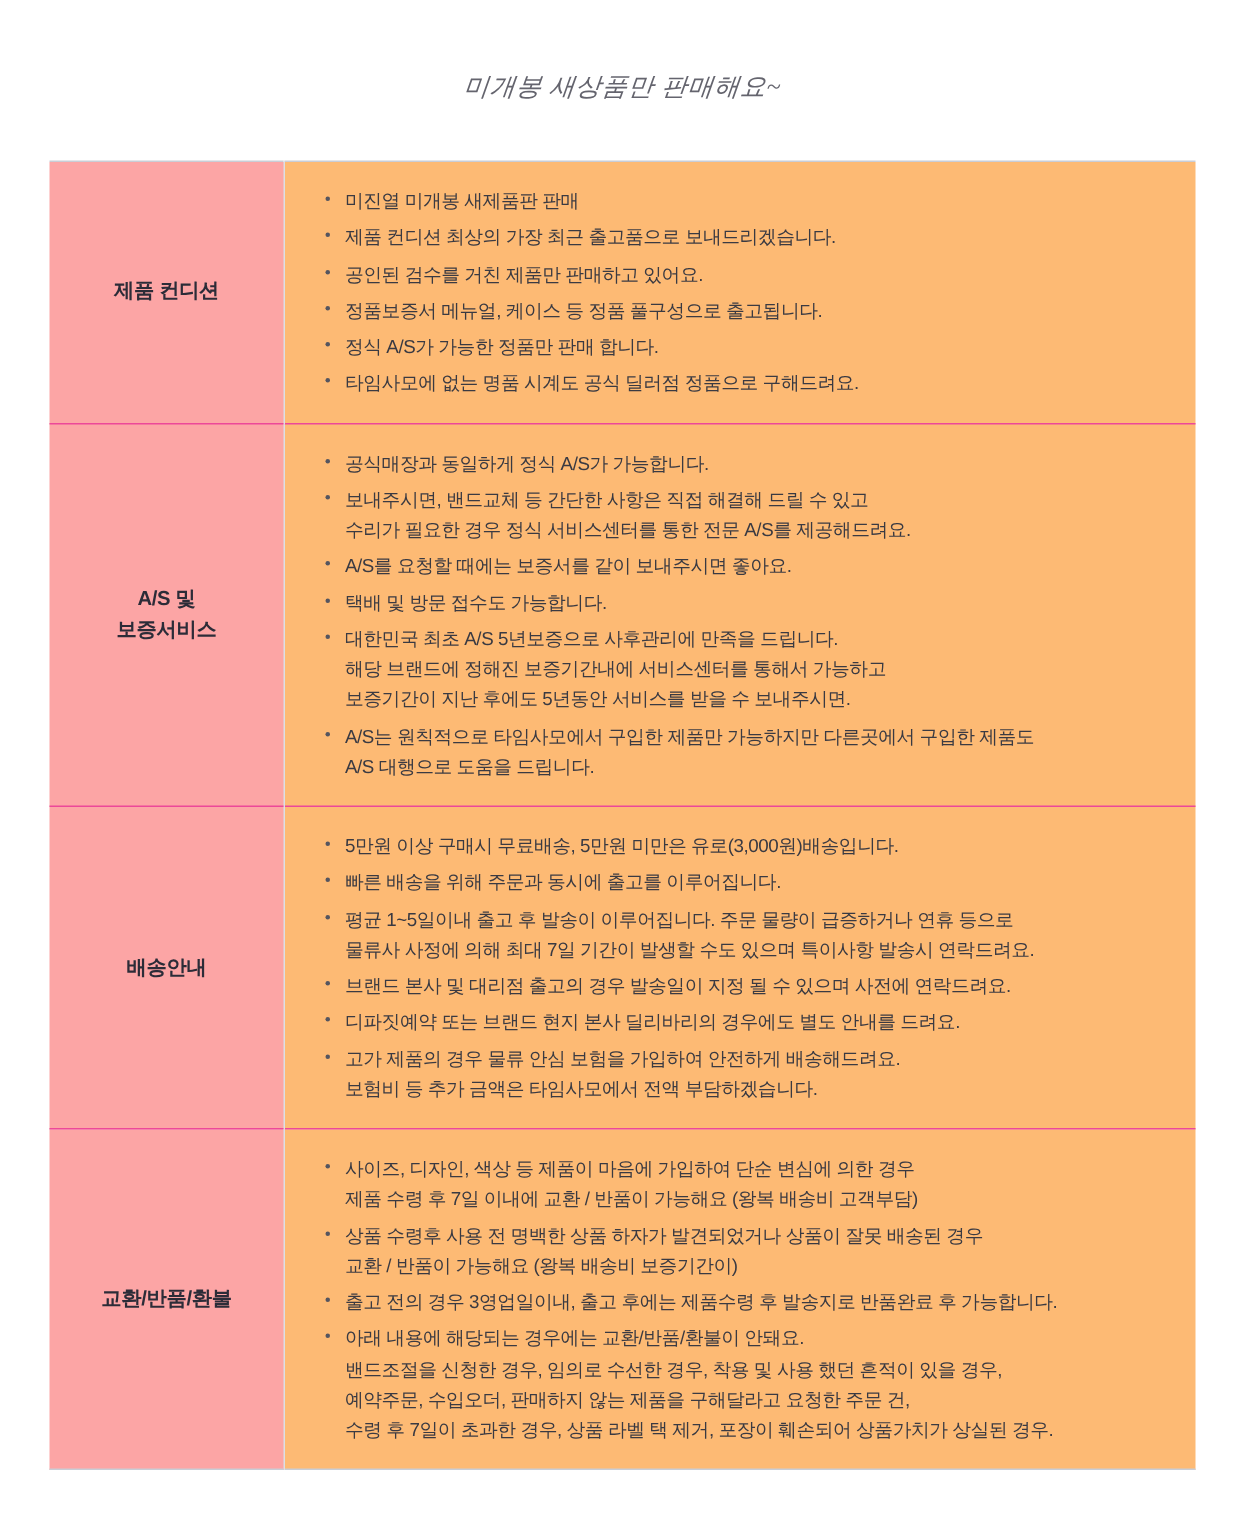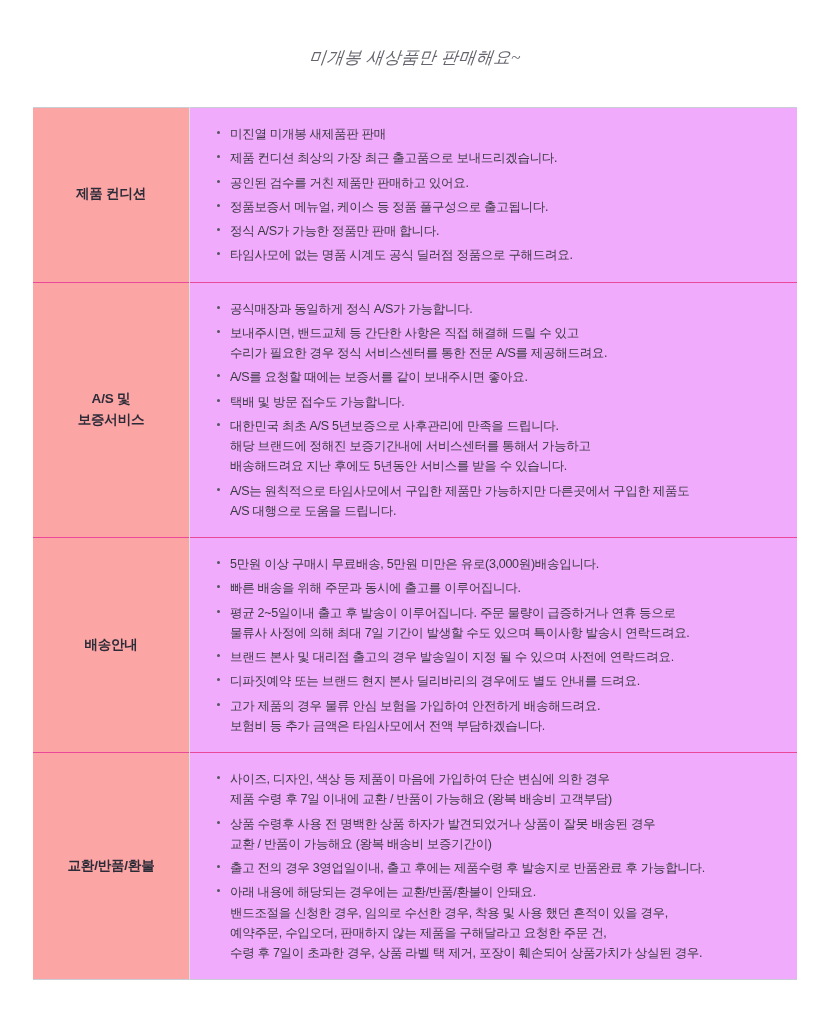--- a/index.html
+++ b/index.html
@@ -63,21 +63,21 @@
     font-size: 13.5px;
     font-weight: bold;
     color: #2c2c38;
     line-height: 1.55;
     padding: 10px 4px;
     letter-spacing: -0.2px;
   }
   .row-body {
     padding: 16px 14px 16px 26px;
     vertical-align: middle;
-    background: #f0abfc;
+    background: #fdba74;
   }
   ul.bullets {
     list-style: none;
     margin: 0;
     padding: 0;
   }
   ul.bullets > li {
     position: relative;
     padding-left: 14px;
     font-size: 12.5px;
@@ -157,21 +157,21 @@
               </li>
               <li>
                 <span class="subline">A/S를 요청할 때에는 보증서를 같이 보내주시면 좋아요.</span>
               </li>
               <li>
                 <span class="subline">택배 및 방문 접수도 가능합니다.</span>
               </li>
               <li>
                 <span class="subline">대한민국 최초 A/S 5년보증으로 사후관리에 만족을 드립니다.</span>
                 <span class="subline">해당 브랜드에 정해진 보증기간내에 서비스센터를 통해서 가능하고</span>
-                <span class="subline">배송해드려요 지난 후에도 5년동안 서비스를 받을 수 있습니다.</span>
+                <span class="subline">보증기간이 지난 후에도 5년동안 서비스를 받을 수 보내주시면.</span>
               </li>
               <li>
                 <span class="subline">A/S는 원칙적으로 타임사모에서 구입한 제품만 가능하지만 다른곳에서 구입한 제품도</span>
                 <span class="subline">A/S 대행으로 도움을 드립니다.</span>
               </li>
             </ul>
         </td>
       </tr>
       <tr>
         <th class="row-head">
@@ -179,21 +179,21 @@
           </th>
         <td class="row-body">
           <ul class="bullets">
               <li>
                 <span class="subline">5만원 이상 구매시 무료배송, 5만원 미만은 유로(3,000원)배송입니다.</span>
               </li>
               <li>
                 <span class="subline">빠른 배송을 위해 주문과 동시에 출고를 이루어집니다.</span>
               </li>
               <li>
-                <span class="subline">평균 2~5일이내 출고 후 발송이 이루어집니다. 주문 물량이 급증하거나 연휴 등으로</span>
+                <span class="subline">평균 1~5일이내 출고 후 발송이 이루어집니다. 주문 물량이 급증하거나 연휴 등으로</span>
                 <span class="subline">물류사 사정에 의해 최대 7일 기간이 발생할 수도 있으며 특이사항 발송시 연락드려요.</span>
               </li>
               <li>
                 <span class="subline">브랜드 본사 및 대리점 출고의 경우 발송일이 지정 될 수 있으며 사전에 연락드려요.</span>
               </li>
               <li>
                 <span class="subline">디파짓예약 또는 브랜드 현지 본사 딜리바리의 경우에도 별도 안내를 드려요.</span>
               </li>
               <li>
                 <span class="subline">고가 제품의 경우 물류 안심 보험을 가입하여 안전하게 배송해드려요.</span>

